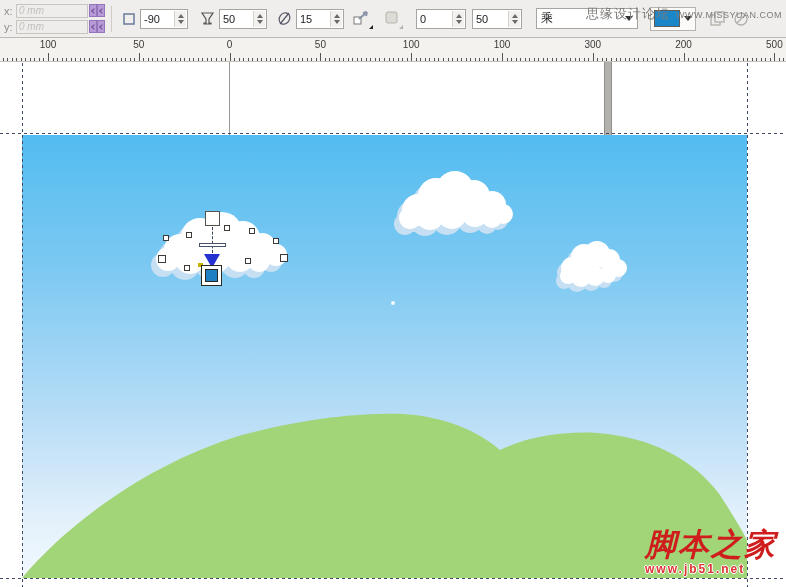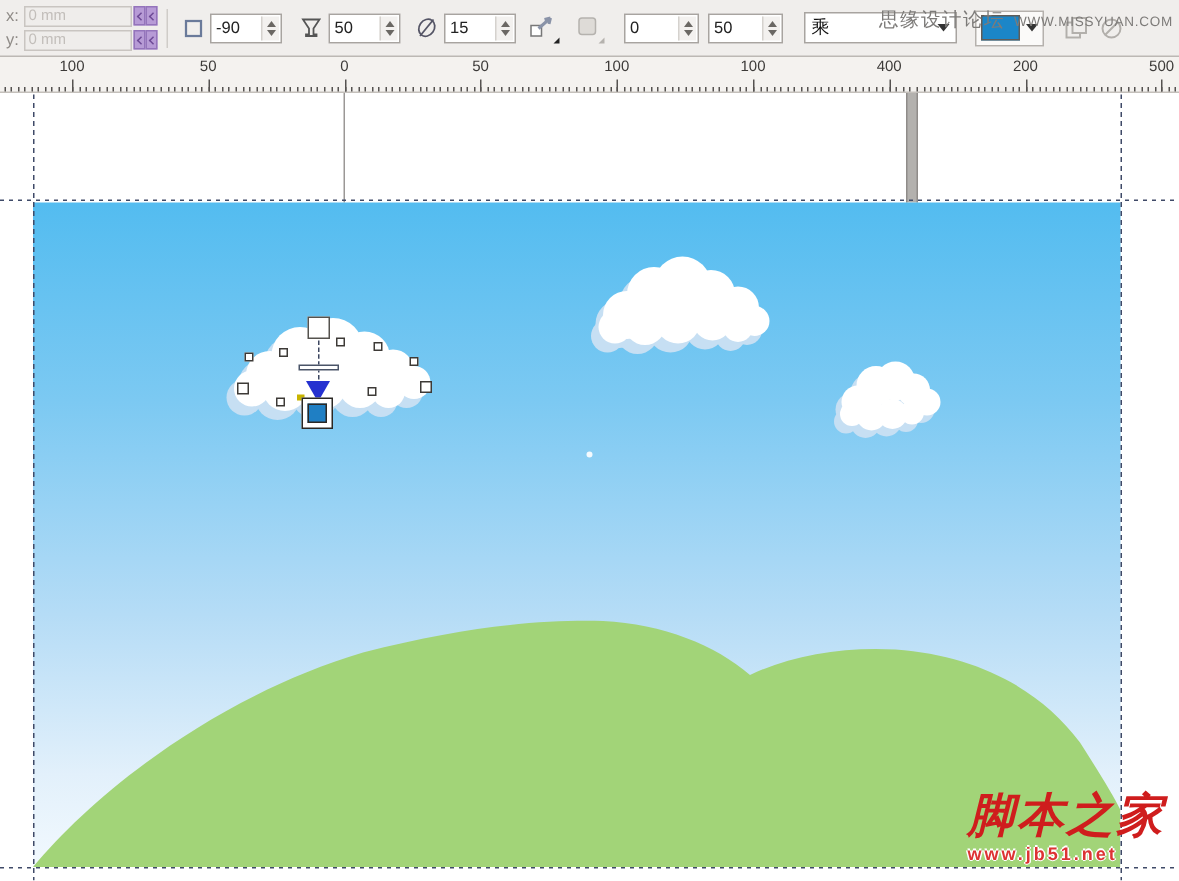--- a/index.html
+++ b/index.html
@@ -2,21 +2,21 @@
 <html><head>
 <meta charset="utf-8">
 <style>
   html,body{margin:0;padding:0;}
   body{width:786px;height:587px;overflow:hidden;font-family:"Liberation Sans",sans-serif;background:#fff;position:relative;}
   
   .toolbar{position:absolute;top:0;left:0;width:786px;height:38px;background:#f0eeec;border-bottom:1px solid #bcb8b4;display:flex;align-items:center;box-sizing:border-box;}
   .xy-block{margin-left:4px;display:flex;flex-direction:column;gap:2px;}
   .xy-row{display:flex;align-items:center;height:14px;}
   .xy-label{font-size:11px;color:#8f8b87;width:12px;}
-  .xy-field{width:66px;height:12px;background:#efedeb;border:1px solid #c9c5c1;color:#c2beba;font-size:10px;font-family:"Liberation Sans",sans-serif;padding:0 2px;}
+  .xy-field{width:66px;height:12px;background:#efedeb;border:1px solid #c9c5c1;color:#c2beba;font-size:10px;font-family:"Liberation Sans",sans-serif;padding:0 2px;font-style:italic;}
   .nudge{display:flex;margin-left:1px;}
   .nbtn{width:8px;height:13px;background:#b79bd6;border:1px solid #9474bb;box-sizing:border-box;position:relative;}
   .nbtn::after{content:"";position:absolute;left:2px;top:4px;width:3px;height:3px;border-left:1px solid #6d4a96;border-bottom:1px solid #6d4a96;transform:rotate(45deg);}
   .sep{width:1px;height:26px;background:#cfccc8;margin-left:6px;}
   .tb-icon{margin-left:10px;display:inline-flex;align-items:center;}
   .numbox{position:relative;margin-left:4px;width:46px;height:18px;background:#fff;border:1px solid #a8a4a0;display:flex;align-items:center;}
   .numbox input{border:0;outline:0;width:30px;font-size:11px;font-family:"Liberation Sans",sans-serif;padding:0 0 0 3px;background:transparent;color:#222;}
   .spin{position:absolute;right:1px;top:1px;bottom:1px;width:11px;border-left:1px solid #d5d2ce;background:#f3f1ef;}
   .spin::before{content:"";position:absolute;left:3px;top:3px;border-left:3px solid transparent;border-right:3px solid transparent;border-bottom:4px solid #6b6864;}
   .spin::after{content:"";position:absolute;left:3px;bottom:3px;border-left:3px solid transparent;border-right:3px solid transparent;border-top:4px solid #6b6864;}
@@ -342,21 +342,21 @@
     <span class="rlabel" style="left: 138.8px;">50</span>
     <div class="tick" style="left: 229.6px; height: 8px;"></div>
     <span class="rlabel" style="left: 229.6px;">0</span>
     <div class="tick" style="left: 320.4px; height: 8px;"></div>
     <span class="rlabel" style="left: 320.4px;">50</span>
     <div class="tick" style="left: 411.2px; height: 8px;"></div>
     <span class="rlabel" style="left: 411.2px;">100</span>
     <div class="tick" style="left: 502px; height: 8px;"></div>
     <span class="rlabel" style="left: 502px;">100</span>
     <div class="tick" style="left: 592.8px; height: 8px;"></div>
-    <span class="rlabel" style="left: 592.8px;">400</span>
+    <span class="rlabel" style="left: 592.8px;">300</span>
     <div class="tick" style="left: 683.6px; height: 8px;"></div>
     <span class="rlabel" style="left: 683.6px;">200</span>
     <div class="tick" style="left: 774.4px; height: 8px;"></div>
     <span class="rlabel" style="left: 774.4px;">500</span>
   </div>
 
 <div class="canvas">
 
   <div class="zero-line"></div>
   <div class="gray-bar"></div>

